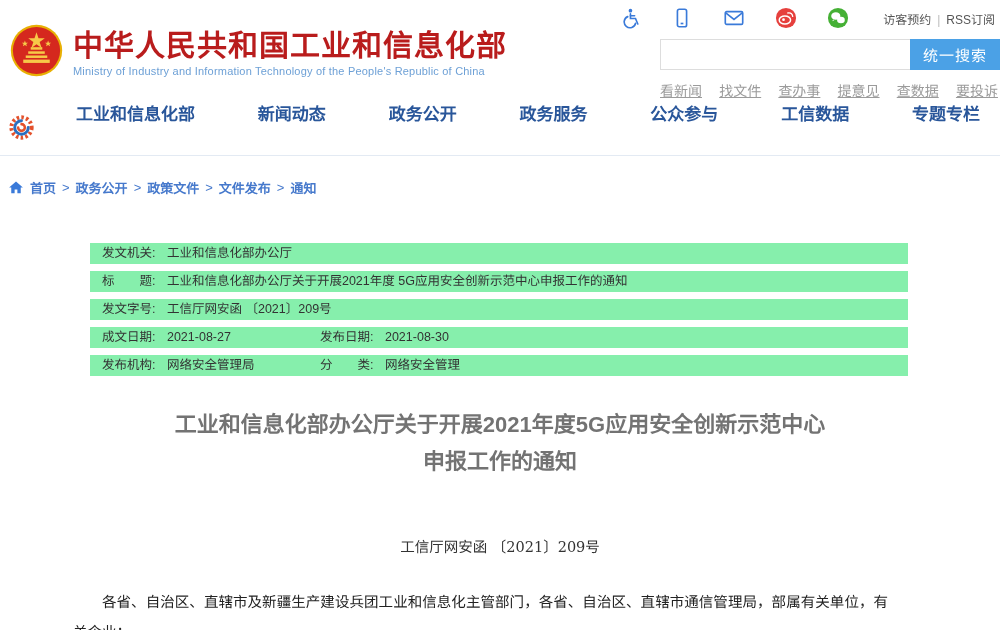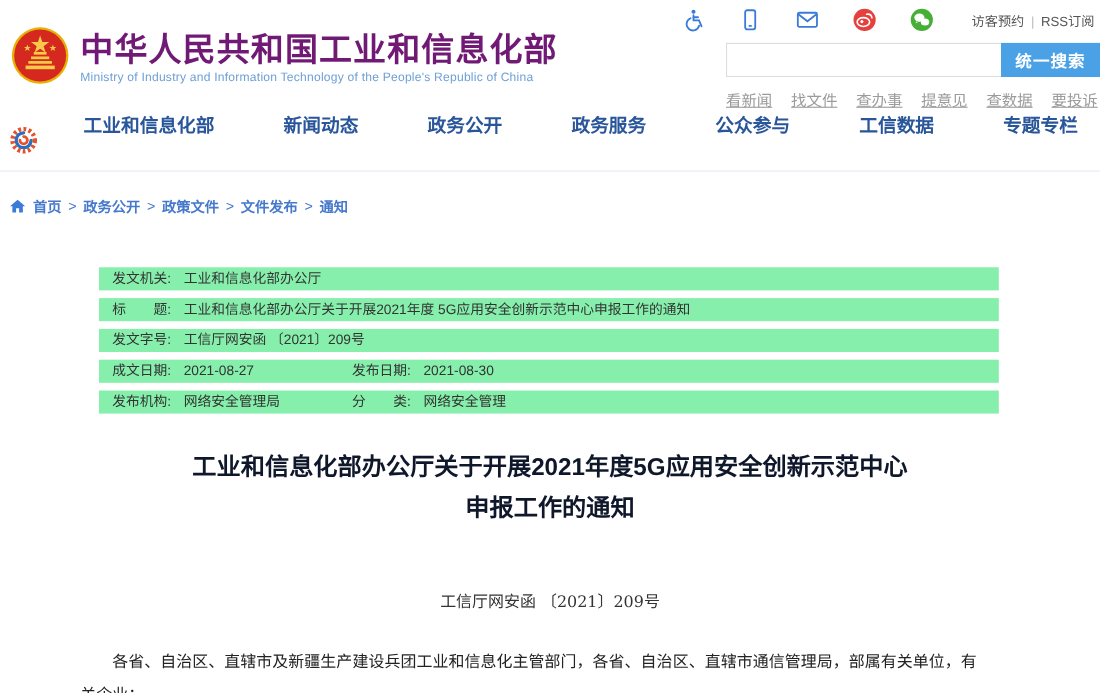--- a/index.html
+++ b/index.html
@@ -4,35 +4,35 @@
 <style>
   * { margin:0; padding:0; box-sizing:border-box; }
   html,body { width:1000px; height:630px; overflow:hidden; background:#fff;
     font-family:"Liberation Sans","DejaVu Sans",sans-serif; }
 
   
   .header { position:relative; height:100px; background:#fff; }
   .brand { position:absolute; left:10px; top:24px; display:flex; align-items:flex-start; }
   .emblem { width:53px; height:53px; margin-right:10px; flex:0 0 auto; }
   .brand-text { padding-top:6px; }
-  .site-title { font-size:30px; font-weight:bold; color:#701a75; letter-spacing:1px; line-height:32px; }
+  .site-title { font-size:30px; font-weight:bold; color:#b91c1c; letter-spacing:1px; line-height:32px; }
   .site-subtitle { font-size:11px; color:#6da0d6; margin-top:3px; letter-spacing:.2px; }
 
   .header-right { position:absolute; top:6px; right:0; width:340px; }
   .util-row { display:flex; align-items:center; justify-content:flex-end; gap:30px; height:24px; padding-right:5px; }
   .util-row .uicon { width:22px; height:22px; display:inline-flex; }
   .util-links { font-size:12px; color:#555; white-space:nowrap; margin-left:4px; }
   .util-links .sep { color:#bbb; margin:0 6px; }
   .util-links a { color:#555; text-decoration:none; }
 
   .search-row { display:flex; margin-top:9px; }
   .search-input { flex:1 1 auto; height:31px; border:1px solid #ddd; border-right:none; outline:none;
      padding:0 8px; font-size:14px; }
   .search-btn { flex:0 0 90px; height:31px; background:#4ba1e6; color:#fff; border:none;
-     font-size:15px; font-weight:bold; cursor:pointer; letter-spacing:1px; }
+     font-size:15px; font-weight:normal; cursor:pointer; letter-spacing:1px; }
 
   .quick-links { display:flex; justify-content:space-between; margin-top:10px; padding-right:2px; }
   .quick-links span { font-size:14px; color:#9b9b9b; cursor:pointer; white-space:nowrap;text-decoration:underline; }
 
   
   .nav { position:relative; height:56px; border-bottom:1px solid #e3eaf3; background:#fff; }
   .nav-logo { position:absolute; left:8px; top:14px; width:27px; height:27px; }
   .nav-items { display:flex; justify-content:space-between; 
      height:100%; padding:0 20px 0 76px; }
   .nav-items span { font-size:17px; font-weight:bold; color:#29569a; cursor:pointer; white-space:nowrap; }
@@ -46,21 +46,21 @@
   
   .meta { margin:46px 0 0 90px; width:818px; }
   .meta-row { position:relative; background:#86efac; height:21px; line-height:21px;
      margin-bottom:7px; font-size:12.5px; color:#333; padding-left:12px; white-space:nowrap; }
   .meta-row .lbl { color:#333; }
   .meta-row .val { margin-left:8px; color:#333; }
   .meta-col2 { position:absolute; left:230px; top:0; }
 
   
   .doc-title { margin-top:30px; text-align:center; font-size:22px; font-weight:bold;
-     color:#0f172a; line-height:37px; font-family:"Liberation Sans","DejaVu Sans",sans-serif; }
+     color:#737373; line-height:37px; font-family:"Liberation Sans","DejaVu Sans",sans-serif; }
   .doc-number { margin-top:55px; text-align:center; font-size:14.5px; color:#333;
      font-family:"DejaVu Serif","Liberation Serif",serif; }
   .doc-body { margin:31px 112px 0 73px; font-size:14.5px; color:#222; line-height:30px;
      text-indent:2em; font-family:"DejaVu Serif","Liberation Serif",serif; text-align:justify; }
 </style>
 </head>
 <body>
 
 <div class="header">
   <div class="brand">

